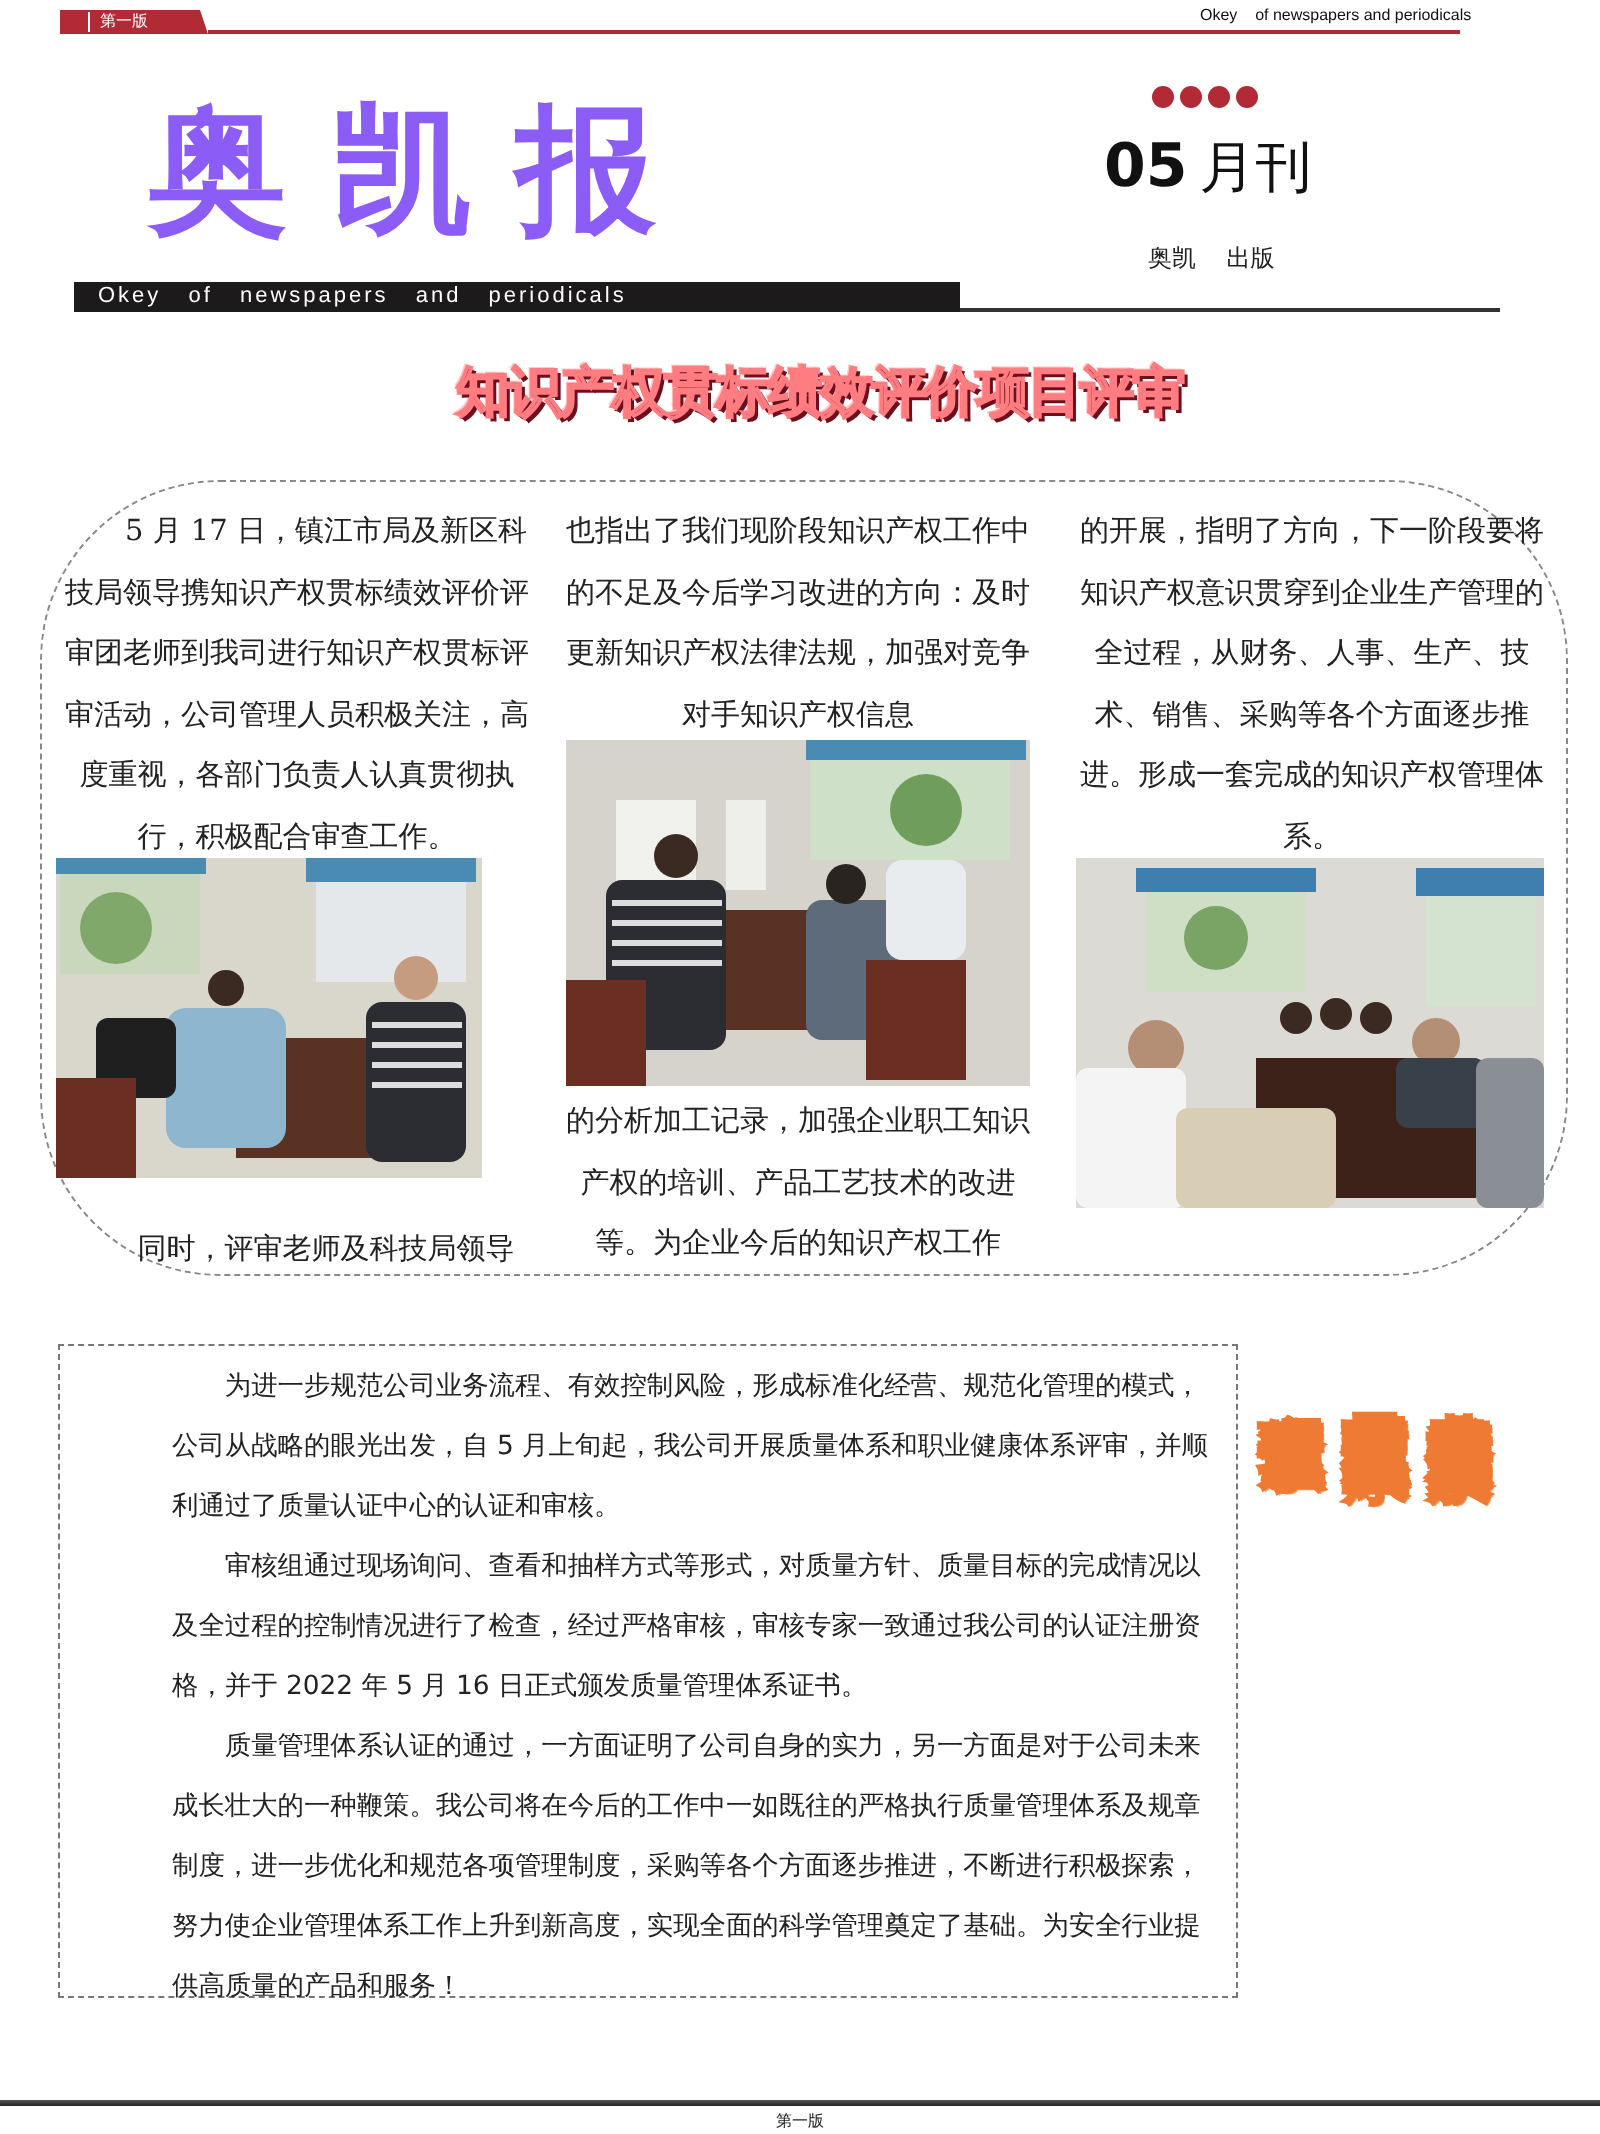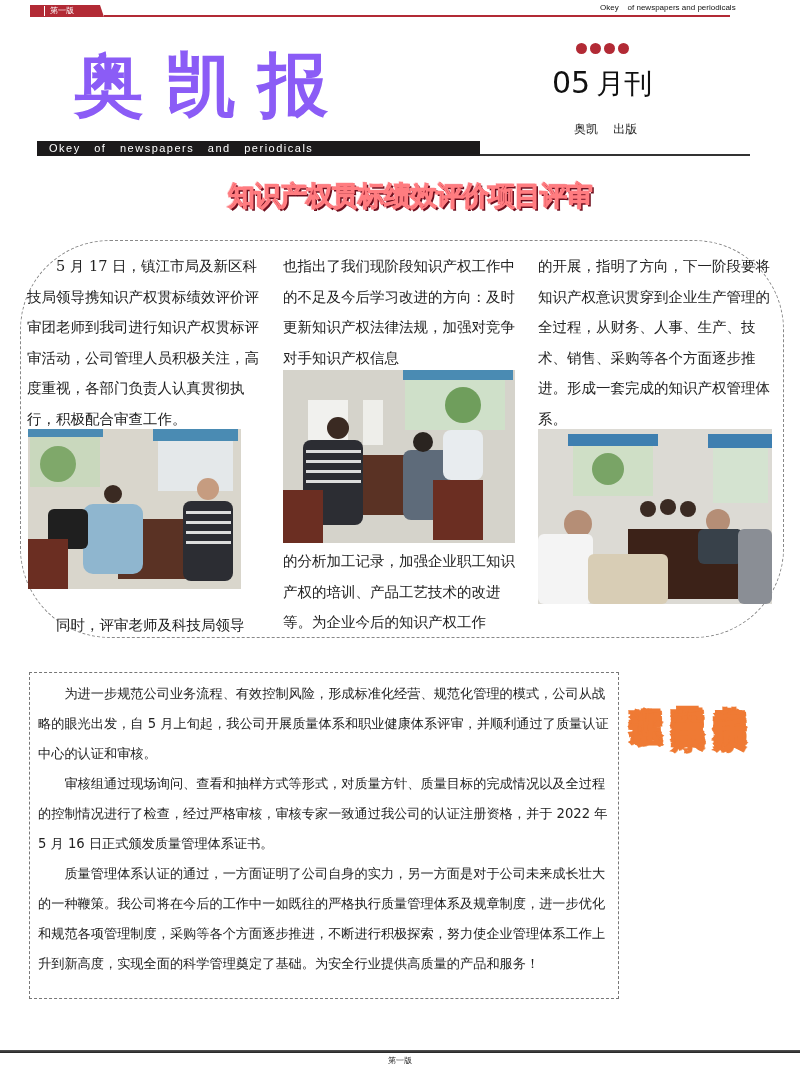--- a/index.html
+++ b/index.html
@@ -16,55 +16,55 @@
   .top-rule { position: absolute; left: 74px; top: 10px; width: 626px; height: 2px; background: #b22a35; }
   .top-tagline { position: absolute; left: 600px; top: 3px; font-size: 8px; color: #111;
     font-family: "Liberation Sans", sans-serif; white-space: pre; }
 
   
   .masthead { position: absolute; left: 74px; top: 40px; font-size: 70px; font-weight: bold; color: #8b5cf6;
     letter-spacing: 22px; font-family: "DejaVu Serif", serif; line-height: 90px; }
   .dots { position: absolute; left: 576px; top: 43px; display: flex; gap: 3px; }
   .dots i { width: 11px; height: 11px; border-radius: 50%; background: #b22a35; display: block; }
   .issue { position: absolute; left: 552px; top: 65px; font-family: "DejaVu Sans", sans-serif; color: #111; white-space: nowrap; }
-  .issue .num { font-size: 30px; font-weight: normal; }
+  .issue .num { font-size: 30px; font-weight: bold; }
   .issue .unit { font-size: 28px; margin-left: 6px; }
   .publisher { position: absolute; left: 574px; top: 121px; font-size: 12px; font-family: "DejaVu Sans", sans-serif; color: #222; white-space: pre; }
   .black-band { position: absolute; left: 37px; top: 141px; width: 443px; height: 15px; background: #1c1a1b; }
   .black-band span { position: absolute; left: 12px; top: 0; font-size: 11px; line-height: 15px; color: #fff;
     font-family: "Liberation Sans", sans-serif; letter-spacing: 1.5px; word-spacing: 9px; }
   .band-rule { position: absolute; left: 480px; top: 154px; width: 270px; height: 2px; background: #333; }
 
   
   .headline { position: absolute; left: 130px; top: 178px; width: 560px; text-align: center;
     font-family: "DejaVu Sans", sans-serif; font-weight: bold; font-size: 27px; letter-spacing: -1px;
     color: #9c1c2e; -webkit-text-stroke: 1px #ff7c80;
     text-shadow: 2px 2px 0 #6e0f1e, -1px -1px 0 #ffc9cc, 1px 1px 0 #ffc9cc; white-space: nowrap; }
   .frame-inner { position: absolute; left: 20px; top: 240px; width: 764px; height: 398px;
     border-top-right-radius: 90px; border-bottom-right-radius: 90px; border-bottom-left-radius: 90px;
     border-top-left-radius: 90px; border: 1px dashed #888; }
   .col { position: absolute; font-size: 14.5px; line-height: 30.5px; color: #222; }
-  .col p { margin: 0; }
+  .col p { margin: 0; text-align: center; }
   .indent { text-indent: 2em; }
   .col1 { left: 27px; top: 251px; width: 243px; }
   .col2 { left: 283px; top: 251px; width: 232px; }
   .col3 { left: 538px; top: 251px; width: 236px; }
   .col1-b { left: 27px; top: 610px; width: 243px; }
   .col2-b { left: 283px; top: 546px; width: 232px; }
 
   .photo { position: absolute; overflow: hidden; }
   .photo1 { left: 28px; top: 429px; width: 213px; height: 160px; }
   .photo2 { left: 283px; top: 370px; width: 232px; height: 173px; }
   .photo3 { left: 538px; top: 429px; width: 234px; height: 175px; }
   .photo svg { width: 100%; height: 100%; display: block; }
 
   
   .box2 { position: absolute; left: 29px; top: 672px; width: 590px; height: 327px; border: 1px dashed #777; }
   .box2 p { font-family: "DejaVu Sans", sans-serif; font-size: 13.2px; line-height: 30px; color: #222;
-    text-indent: 2em; padding: 0 6px 0 8px; }
+    text-indent: 2em; padding: 0 6px 0 8px; margin-left: 48px; }
   .box2 .body { padding-top: 6px; }
 
   
   .vert { position: absolute; top: 680px; writing-mode: vertical-rl; font-family: "DejaVu Sans", sans-serif;
     font-weight: bold; font-size: 33px; letter-spacing: 1px; line-height: 36px; color: #fff;
     -webkit-text-stroke: 1.4px #ef7a34; text-shadow: 1px 1px 0 #f3a66d; }
   .vert1 { left: 712px; }
   .vert2 { left: 670px; }
   .vert3 { left: 628px; }
 

